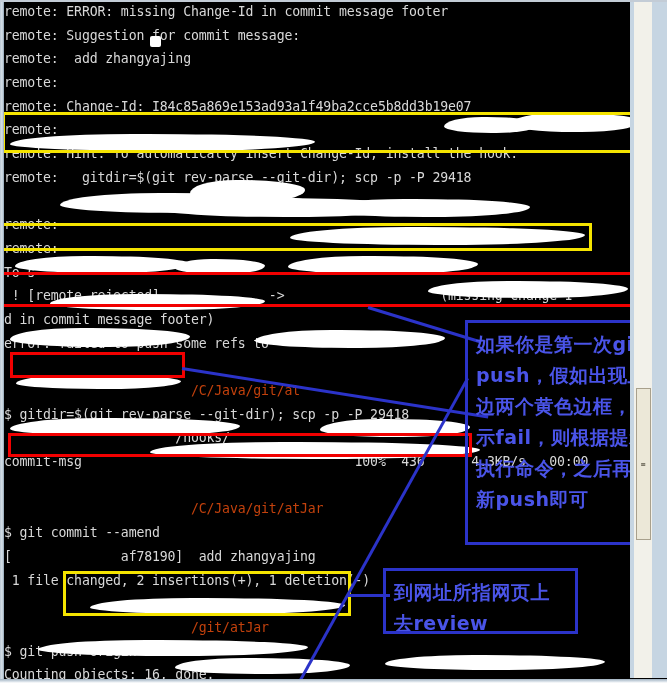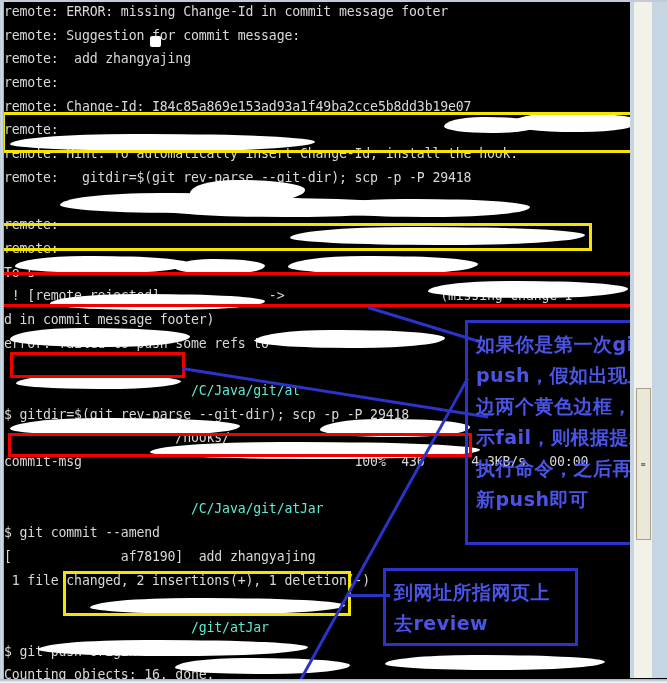--- a/index.html
+++ b/index.html
@@ -80,21 +80,21 @@
     font-size: 13.2px;
     line-height: 23.7px;
     white-space: pre;
     letter-spacing: -0.15px;
   }
   .line {
     height: 23.7px;
     white-space: pre;
     position: relative;
   }
-  .green { color: #5eead4; }
+  .green { color: #c2410c; }
 
   
   .blob {
     position: absolute;
     background: #ffffff;
     border-radius: 40% 55% 45% 50% / 60% 45% 55% 40%;
   }
   
   .box {
     position: absolute;
@@ -169,21 +169,21 @@
 
   <div class="box box-yellow" style="left:63px;top:571px;width:288px;height:45px;"></div>
 
   <div class="connector" style="left:368px;top:306px;width:118px;height:3px;transform:rotate(17deg);"></div>
   <div class="connector" style="left:182px;top:367px;width:310px;height:3px;transform:rotate(9deg);"></div>
   <div class="connector" style="left:298px;top:683px;width:350px;height:3px;transform:rotate(-61deg);"></div>
   <div class="connector" style="left:348px;top:594px;width:42px;height:3px;"></div>
 
   <div class="note" style="left:465px;top:320px;width:200px;height:225px;">如果你是第一次git push，假如出现上边两个黄色边框，提示fail，则根据提示执行命令，之后再重新push即可</div>
 
-  <div class="note" style="left:383px;top:568px;width:195px;height:78px;">到网址所指网页上去review</div>
+  <div class="note" style="left:383px;top:568px;width:195px;height:66px;">到网址所指网页上去review</div>
 
   <div class="scrollbar-outer"></div>
   <div class="scrollbar-track"></div>
   <div class="scrollbar-thumb">
     <div class="scrollbar-thumb-grip">≡</div>
   </div>
   <div class="frame-left"></div>
   <div class="frame-topline"></div>
   <div class="frame-bottom"></div>
 </div>

